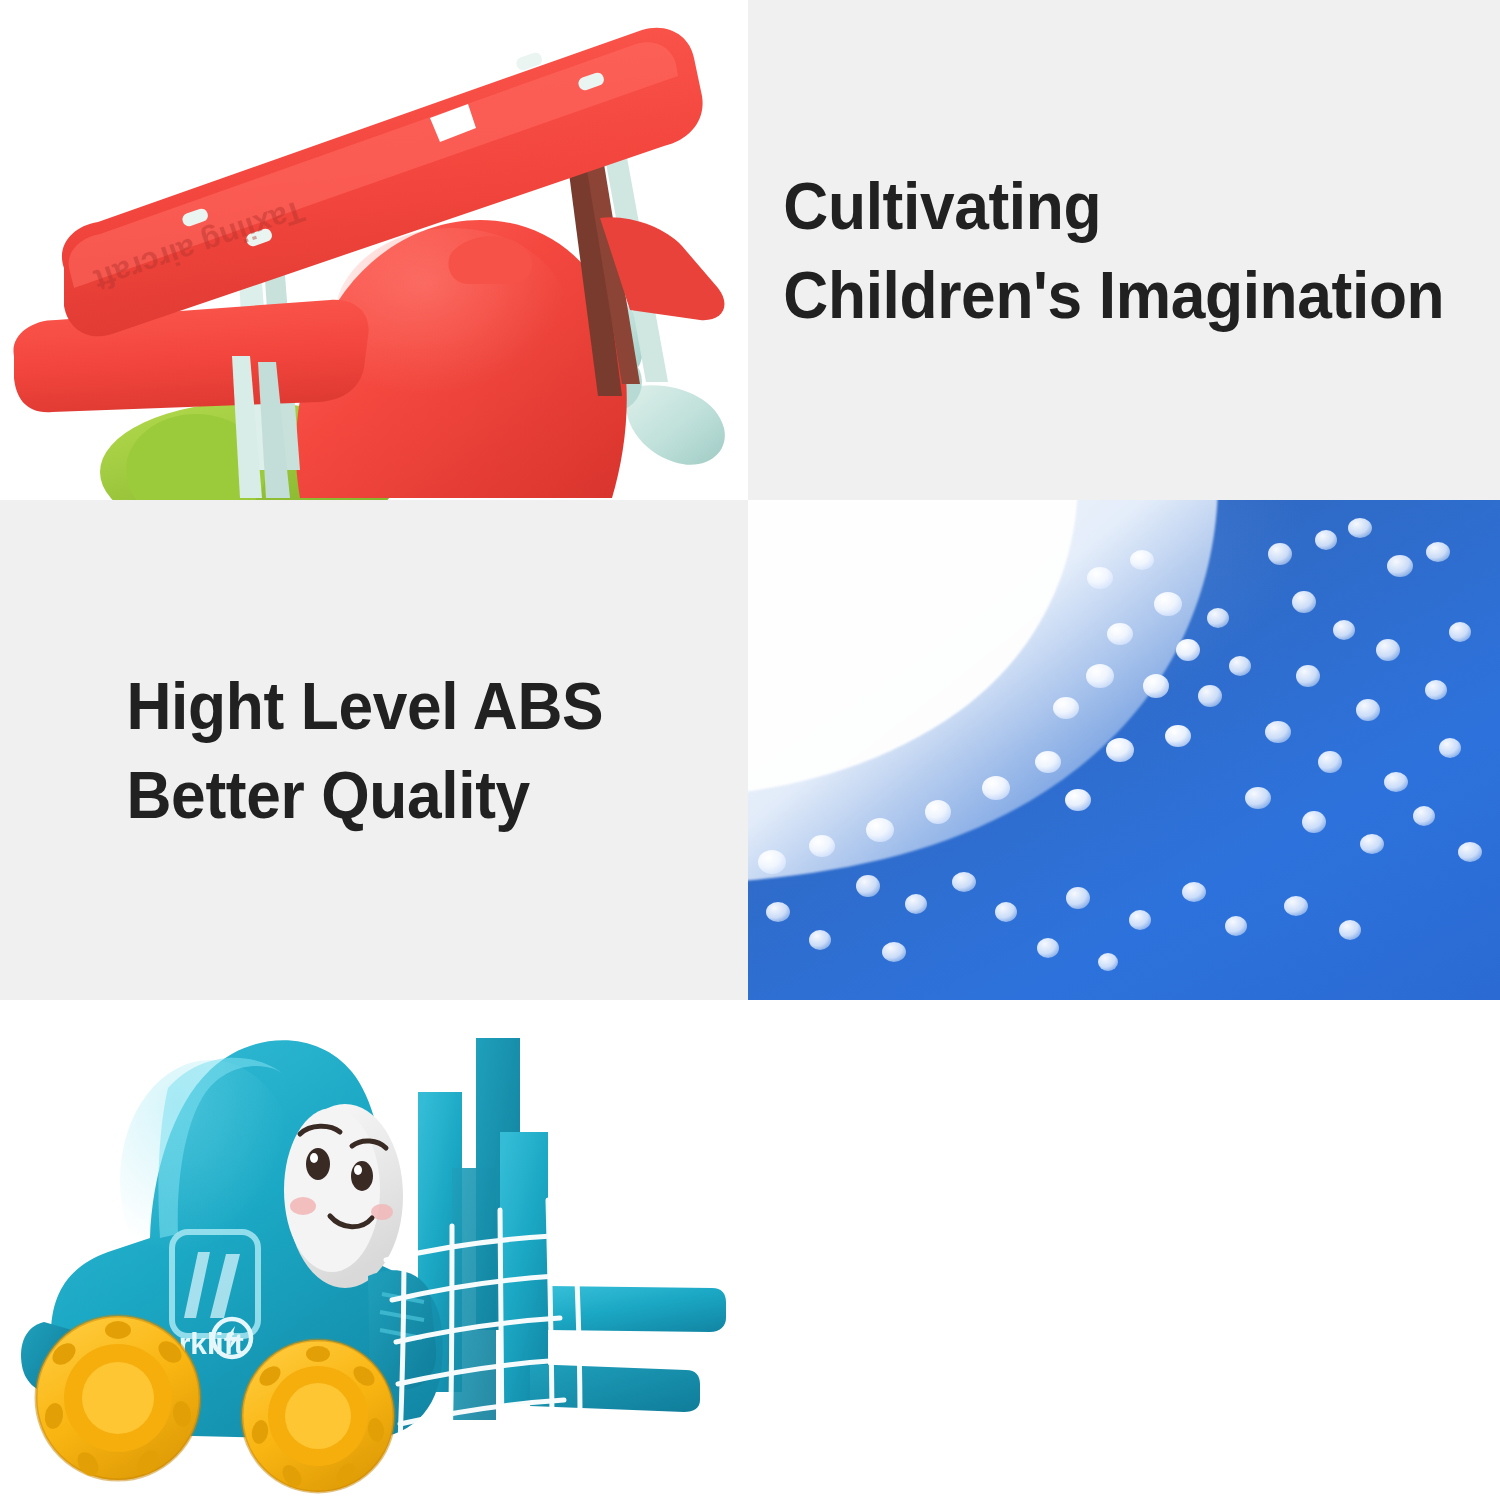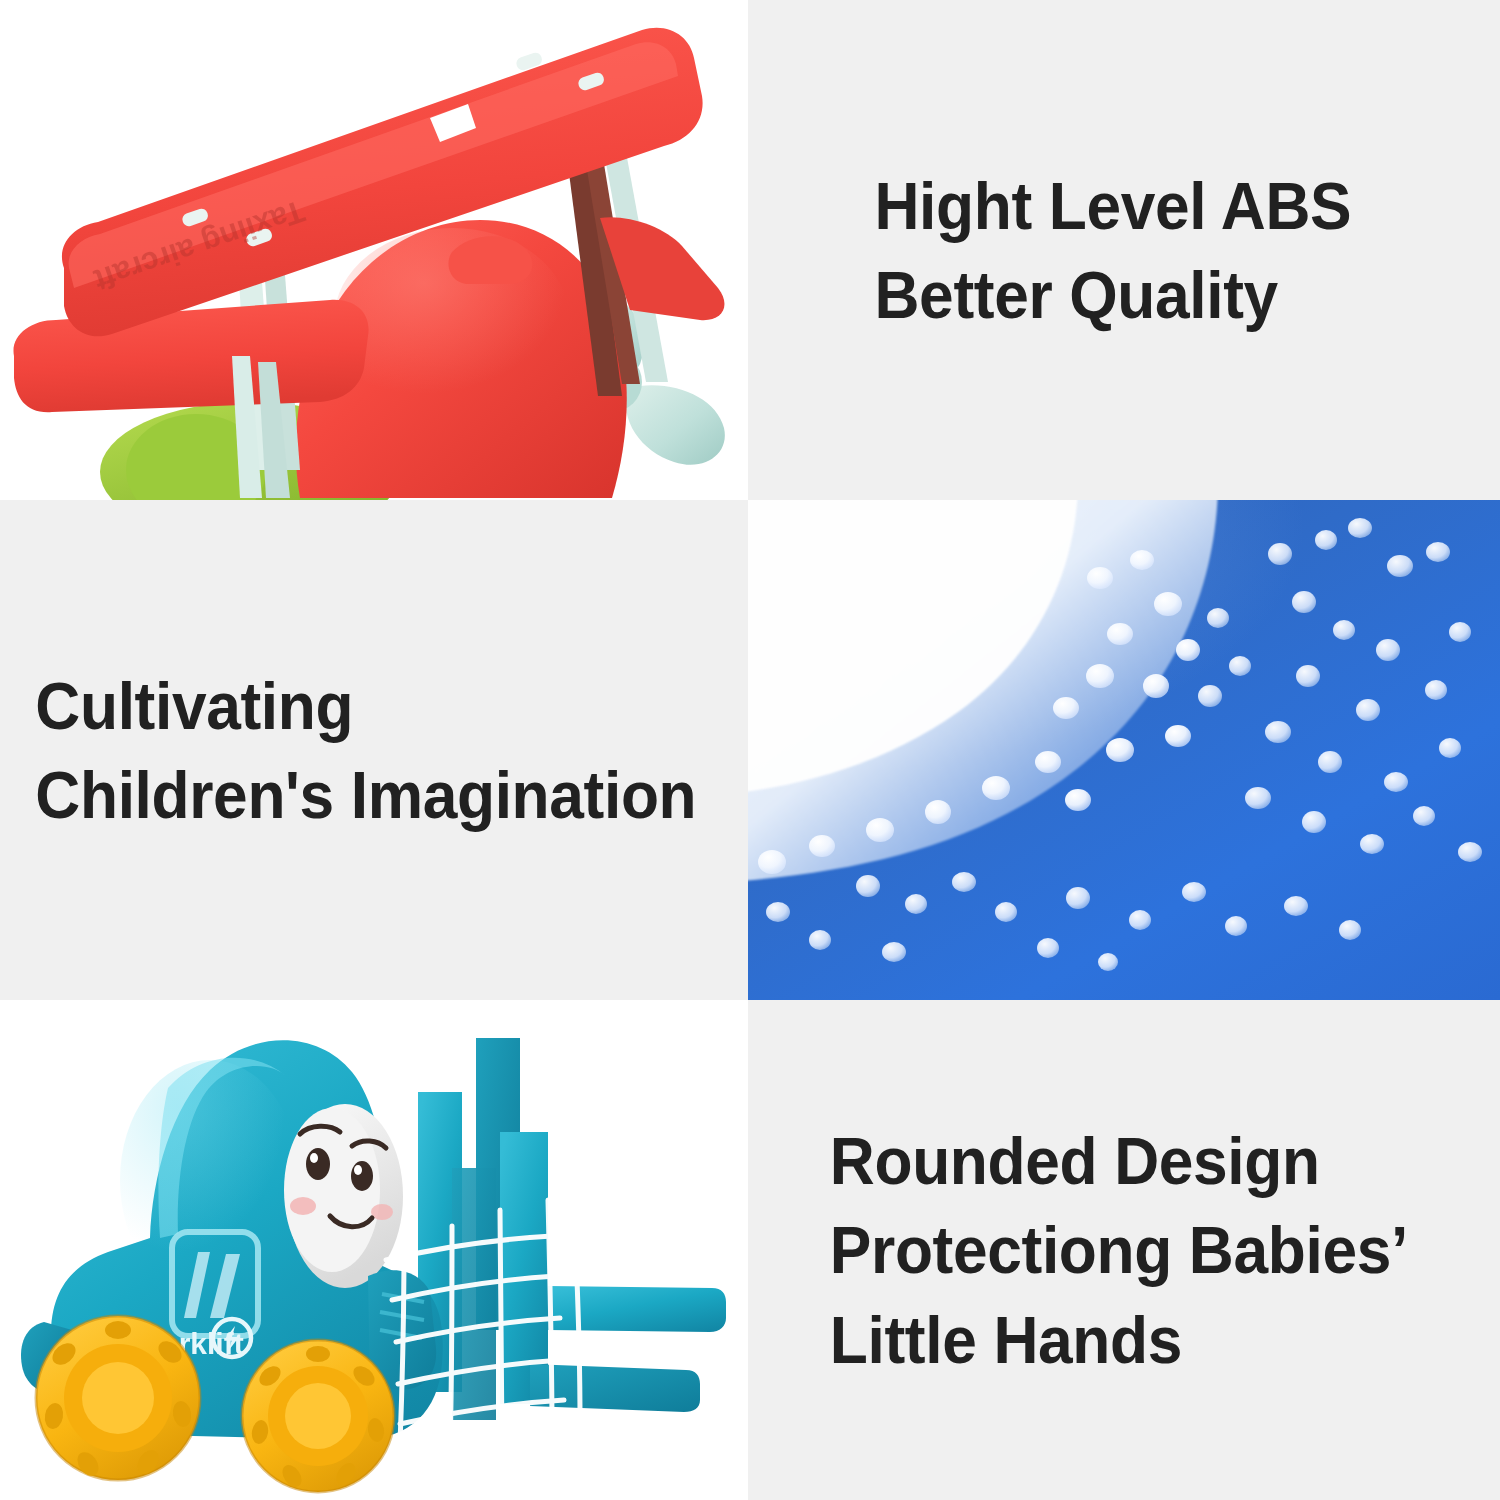--- a/index.html
+++ b/index.html
@@ -139,28 +139,28 @@
         <g transform="translate(300,200) rotate(161)" opacity="0.42">
           <text x="0" y="0" font-family="Liberation Sans, sans-serif" font-size="31" font-weight="600" fill="#B2332C">Taxiing aircraft</text>
         </g>
 
         <path d="M232,356 L250,356 L262,498 L240,498 Z" fill="#D9EDE8"></path>
         <path d="M258,362 L276,362 L290,498 L266,498 Z" fill="#C3DED8"></path>
       </svg>
     </div>
   </div>
 
+  <div class="cell textcell cell-r1c2">
+    <div class="headline">Cultivating</div>
+    <div class="headline">Children's Imagination</div>
+  </div>
+
   <div class="cell textcell cell-r2c1">
     <div class="headline">Hight Level ABS</div>
     <div class="headline">Better Quality</div>
-  </div>
-
-  <div class="cell textcell cell-r1c2">
-    <div class="headline">Cultivating</div>
-    <div class="headline">Children's Imagination</div>
   </div>
 
   <div class="cell pellets-cell">
     <div class="pellet-bg"></div>
     <svg class="fullsvg" viewBox="0 0 752 500" preserveAspectRatio="none" aria-hidden="true">
       <defs>
         <radialGradient id="gr" cx="0.36" cy="0.3" r="0.72">
           <stop offset="0%" stop-color="#ffffff" stop-opacity="1"></stop>
           <stop offset="60%" stop-color="#f2f7ff" stop-opacity="0.95"></stop>
           <stop offset="100%" stop-color="#dfeaff" stop-opacity="0.7"></stop>
@@ -364,19 +364,14 @@
         <path d="M574,214 C578,292 580,364 580,422"></path>
         <path d="M386,260 C428,250 486,240 552,236 C570,235 578,238 580,244"></path>
         <path d="M392,300 C436,290 494,280 556,276"></path>
         <path d="M396,342 C440,332 498,322 560,318"></path>
         <path d="M398,384 C442,374 500,364 562,360"></path>
         <path d="M400,424 C444,414 502,404 564,400"></path>
       </g>
     </svg>
   </div>
 
-  <div class="cell textcell cell-r3c2">
-    <div class="headline">Rounded Design</div>
-    <div class="headline">Protectiong Babies’</div>
-    <div class="headline">Little Hands</div>
-  </div>
 
 </div>
 
 </body></html>

